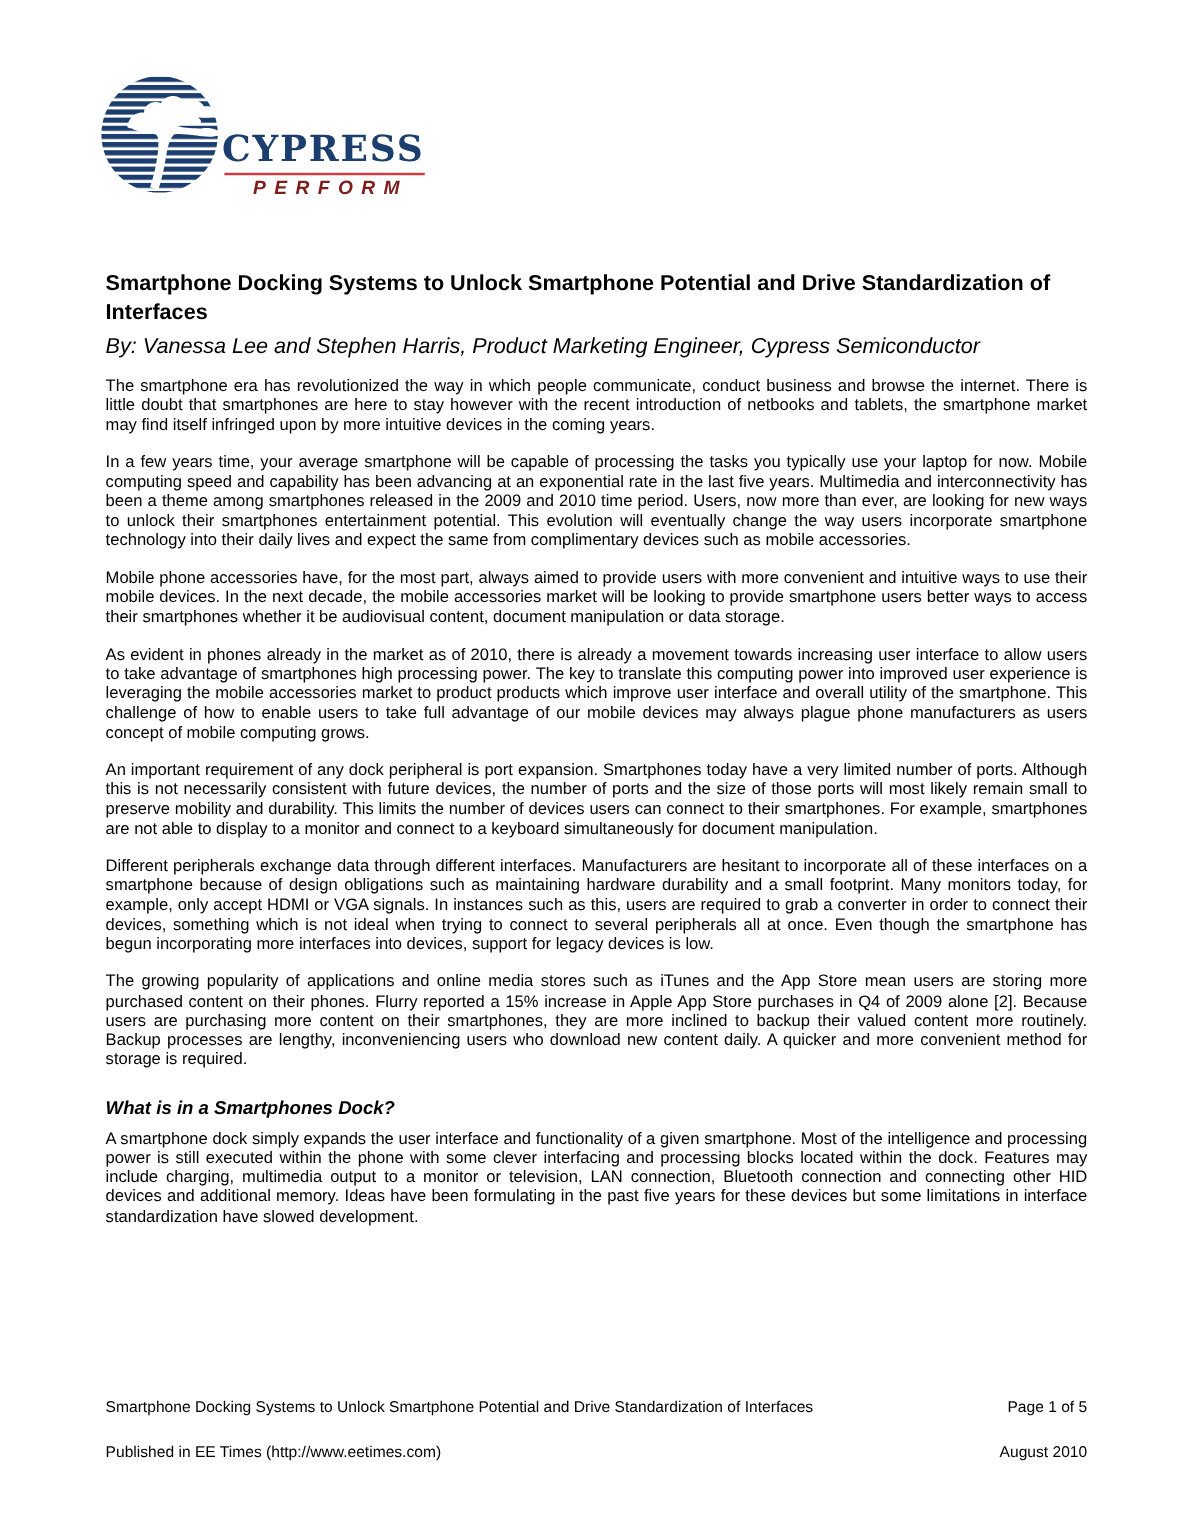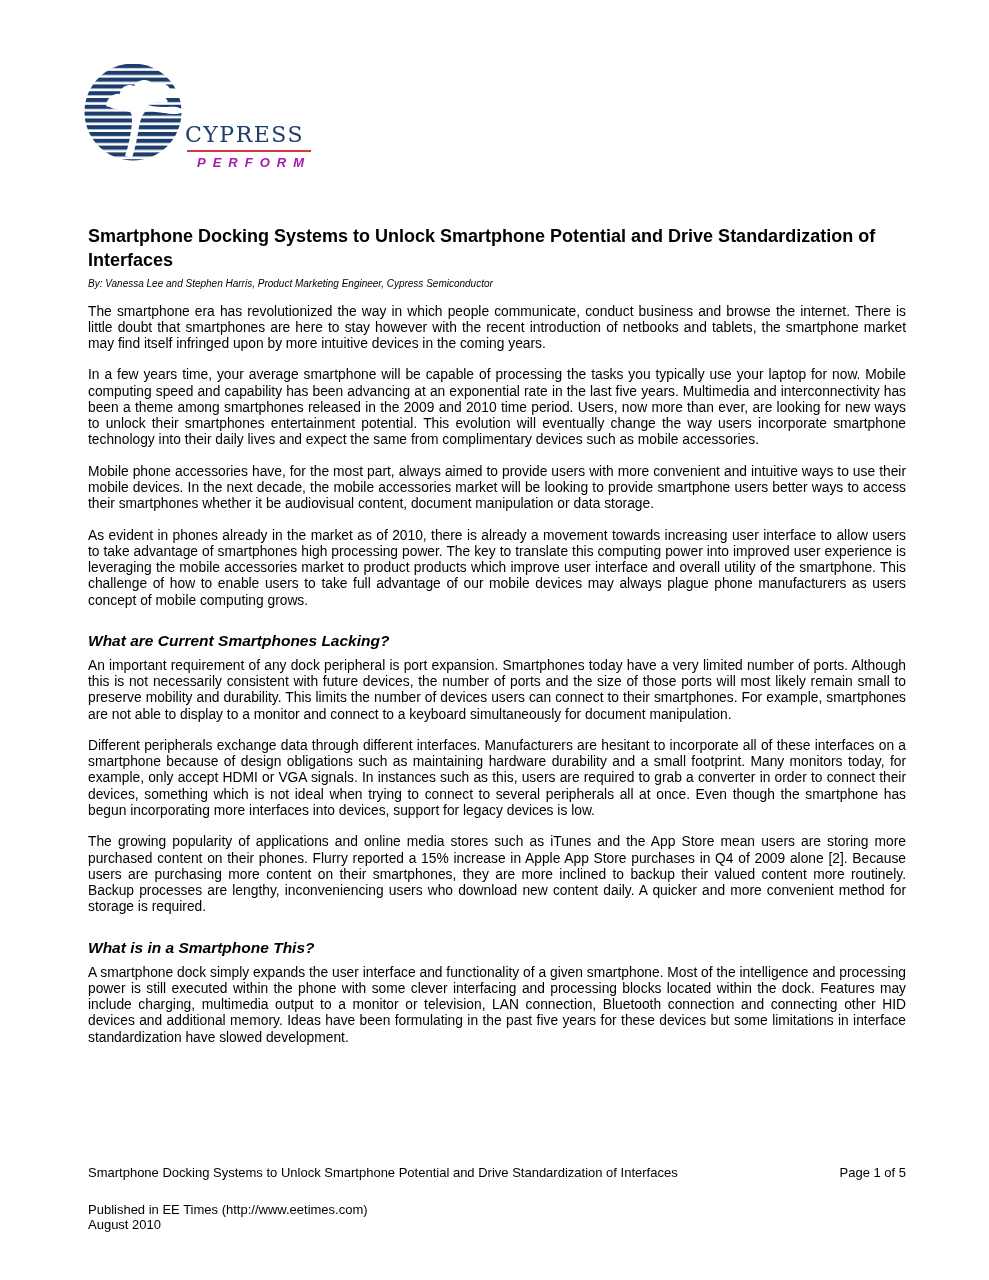--- a/index.html
+++ b/index.html
@@ -15,70 +15,69 @@
     font-family: "Liberation Sans", sans-serif;
     overflow: hidden;
   }
 
   
   .logo { position: absolute; left: 84px; top: 63px; display: flex; align-items: flex-start; }
   .globe-svg { width: 104px; height: 98px; display: block; flex: 0 0 auto; }
   .brand-block { margin-left: -3px; margin-top: 47px; }
   .brand-name {
     font-family: "DejaVu Serif", serif;
-    font-size: 22px;
-    font-weight: 400;
+    font-size: 30px;
+    font-weight: 700;
     letter-spacing: 1.5px;
     line-height: 1;
     color: #1C3E6E;
     white-space: nowrap;
-    margin-top: 14px;
   }
   .brand-rule { height: 2px; background: #D9363E; margin: 4px 0 3px 2px; }
   .brand-tagline {
-    color: #a21caf;
+    color: #7f1d1d;
     font-style: italic;
     font-weight: bold;
-    font-size: 13px;
+    font-size: 16px;
     letter-spacing: 7px;
     text-align: center;
     padding-left: 12px;
     white-space: nowrap;
   }
 
   
   .content { position: absolute; left: 88px; top: 224px; width: 818px; }
   .title {
     font-size: 18px;
     font-weight: bold;
     line-height: 1.35;
     margin: 0 0 5px 0;
   }
   .byline {
     font-style: italic;
-    font-size: 10px;
+    font-size: 18px;
     margin: 0 0 15px 0;
   }
   .body-p {
     font-size: 13.8px;
     line-height: 1.18;
     text-align: justify;
     margin: 0 0 15px 0;
   }
   .section-h {
     font-size: 15.5px;
     font-weight: bold;
     font-style: italic;
     margin: 23px 0 8px 0;
   }
 
   
   .footer { position: absolute; left: 88px; right: 83px; top: 1165px; font-size: 13px; }
   .footer-row { display: flex; justify-content: space-between; align-items: baseline; }
-  .footer-row + .footer-row { margin-top: 22px; flex-direction: column; }
+  .footer-row + .footer-row { margin-top: 22px; }
 </style>
 </head>
 <body>
 
 <div class="page">
 
   <div class="logo">
     <svg class="globe-svg" viewBox="0 0 104 98" aria-hidden="true">
       <defs>
         <pattern id="gstripes" x="0" y="1" width="10" height="6.8" patternUnits="userSpaceOnUse">
@@ -117,26 +116,25 @@
 
   <div class="content">
     <h1 class="title">Smartphone Docking Systems to Unlock Smartphone Potential and Drive Standardization of Interfaces</h1>
     <p class="byline">By: Vanessa Lee and Stephen Harris, Product Marketing Engineer, Cypress Semiconductor</p>
 
     <p class="body-p">The smartphone era has revolutionized the way in which people communicate, conduct business and browse the internet. There is little doubt that smartphones are here to stay however with the recent introduction of netbooks and tablets, the smartphone market may find itself infringed upon by more intuitive devices in the coming years.</p>
     <p class="body-p">In a few years time, your average smartphone will be capable of processing the tasks you typically use your laptop for now. Mobile computing speed and capability has been advancing at an exponential rate in the last five years. Multimedia and interconnectivity has been a theme among smartphones released in the 2009 and 2010 time period. Users, now more than ever, are looking for new ways to unlock their smartphones entertainment potential. This evolution will eventually change the way users incorporate smartphone technology into their daily lives and expect the same from complimentary devices such as mobile accessories.</p>
     <p class="body-p">Mobile phone accessories have, for the most part, always aimed to provide users with more convenient and intuitive ways to use their mobile devices. In the next decade, the mobile accessories market will be looking to provide smartphone users better ways to access their smartphones whether it be audiovisual content, document manipulation or data storage.</p>
     <p class="body-p">As evident in phones already in the market as of 2010, there is already a movement towards increasing user interface to allow users to take advantage of smartphones high processing power. The key to translate this computing power into improved user experience is leveraging the mobile accessories market to product products which improve user interface and overall utility of the smartphone. This challenge of how to enable users to take full advantage of our mobile devices may always plague phone manufacturers as users concept of mobile computing grows.</p>
 
-    <h2 class="section-h">What are Current Smartphones Lacking?</h2>
     <p class="body-p">An important requirement of any dock peripheral is port expansion. Smartphones today have a very limited number of ports. Although this is not necessarily consistent with future devices, the number of ports and the size of those ports will most likely remain small to preserve mobility and durability.  This limits the number of devices users can connect to their smartphones. For example, smartphones are not able to display to a monitor and connect to a keyboard simultaneously for document manipulation.</p>
     <p class="body-p">Different peripherals exchange data through different interfaces. Manufacturers are hesitant to incorporate all of these interfaces on a smartphone because of design obligations such as maintaining hardware durability and a small footprint. Many monitors today, for example, only accept HDMI or VGA signals. In instances such as this, users are required to grab a converter in order to connect their devices, something which is not ideal when trying to connect to several peripherals all at once. Even though the smartphone has begun incorporating more interfaces into devices, support for legacy devices is low.</p>
     <p class="body-p">The growing popularity of applications and online media stores such as iTunes and the App Store mean users are storing more purchased content on their phones. Flurry reported a 15% increase in Apple App Store purchases in Q4 of 2009 alone [2].  Because users are purchasing more content on their smartphones, they are more inclined to backup their valued content more routinely. Backup processes are lengthy, inconveniencing users who download new content daily. A quicker and more convenient method for storage is required.</p>
 
-    <h2 class="section-h">What is in a Smartphone This?</h2>
+    <h2 class="section-h">What is in a Smartphones Dock?</h2>
     <p class="body-p">A smartphone dock simply expands the user interface and functionality of a given smartphone. Most of the intelligence and processing power is still executed within the phone with some clever interfacing and processing blocks located within the dock. Features may include charging, multimedia output to a monitor or television, LAN connection, Bluetooth connection and connecting other HID devices and additional memory. Ideas have been formulating in the past five years for these devices but some limitations in interface standardization have slowed development.</p>
   </div>
 
   <div class="footer">
     <div class="footer-row">
       <span>Smartphone Docking Systems to Unlock Smartphone Potential and Drive Standardization of Interfaces</span>
       <span>Page 1 of 5</span>
     </div>
     <div class="footer-row">
       <span>Published in EE Times (http://www.eetimes.com)</span>

